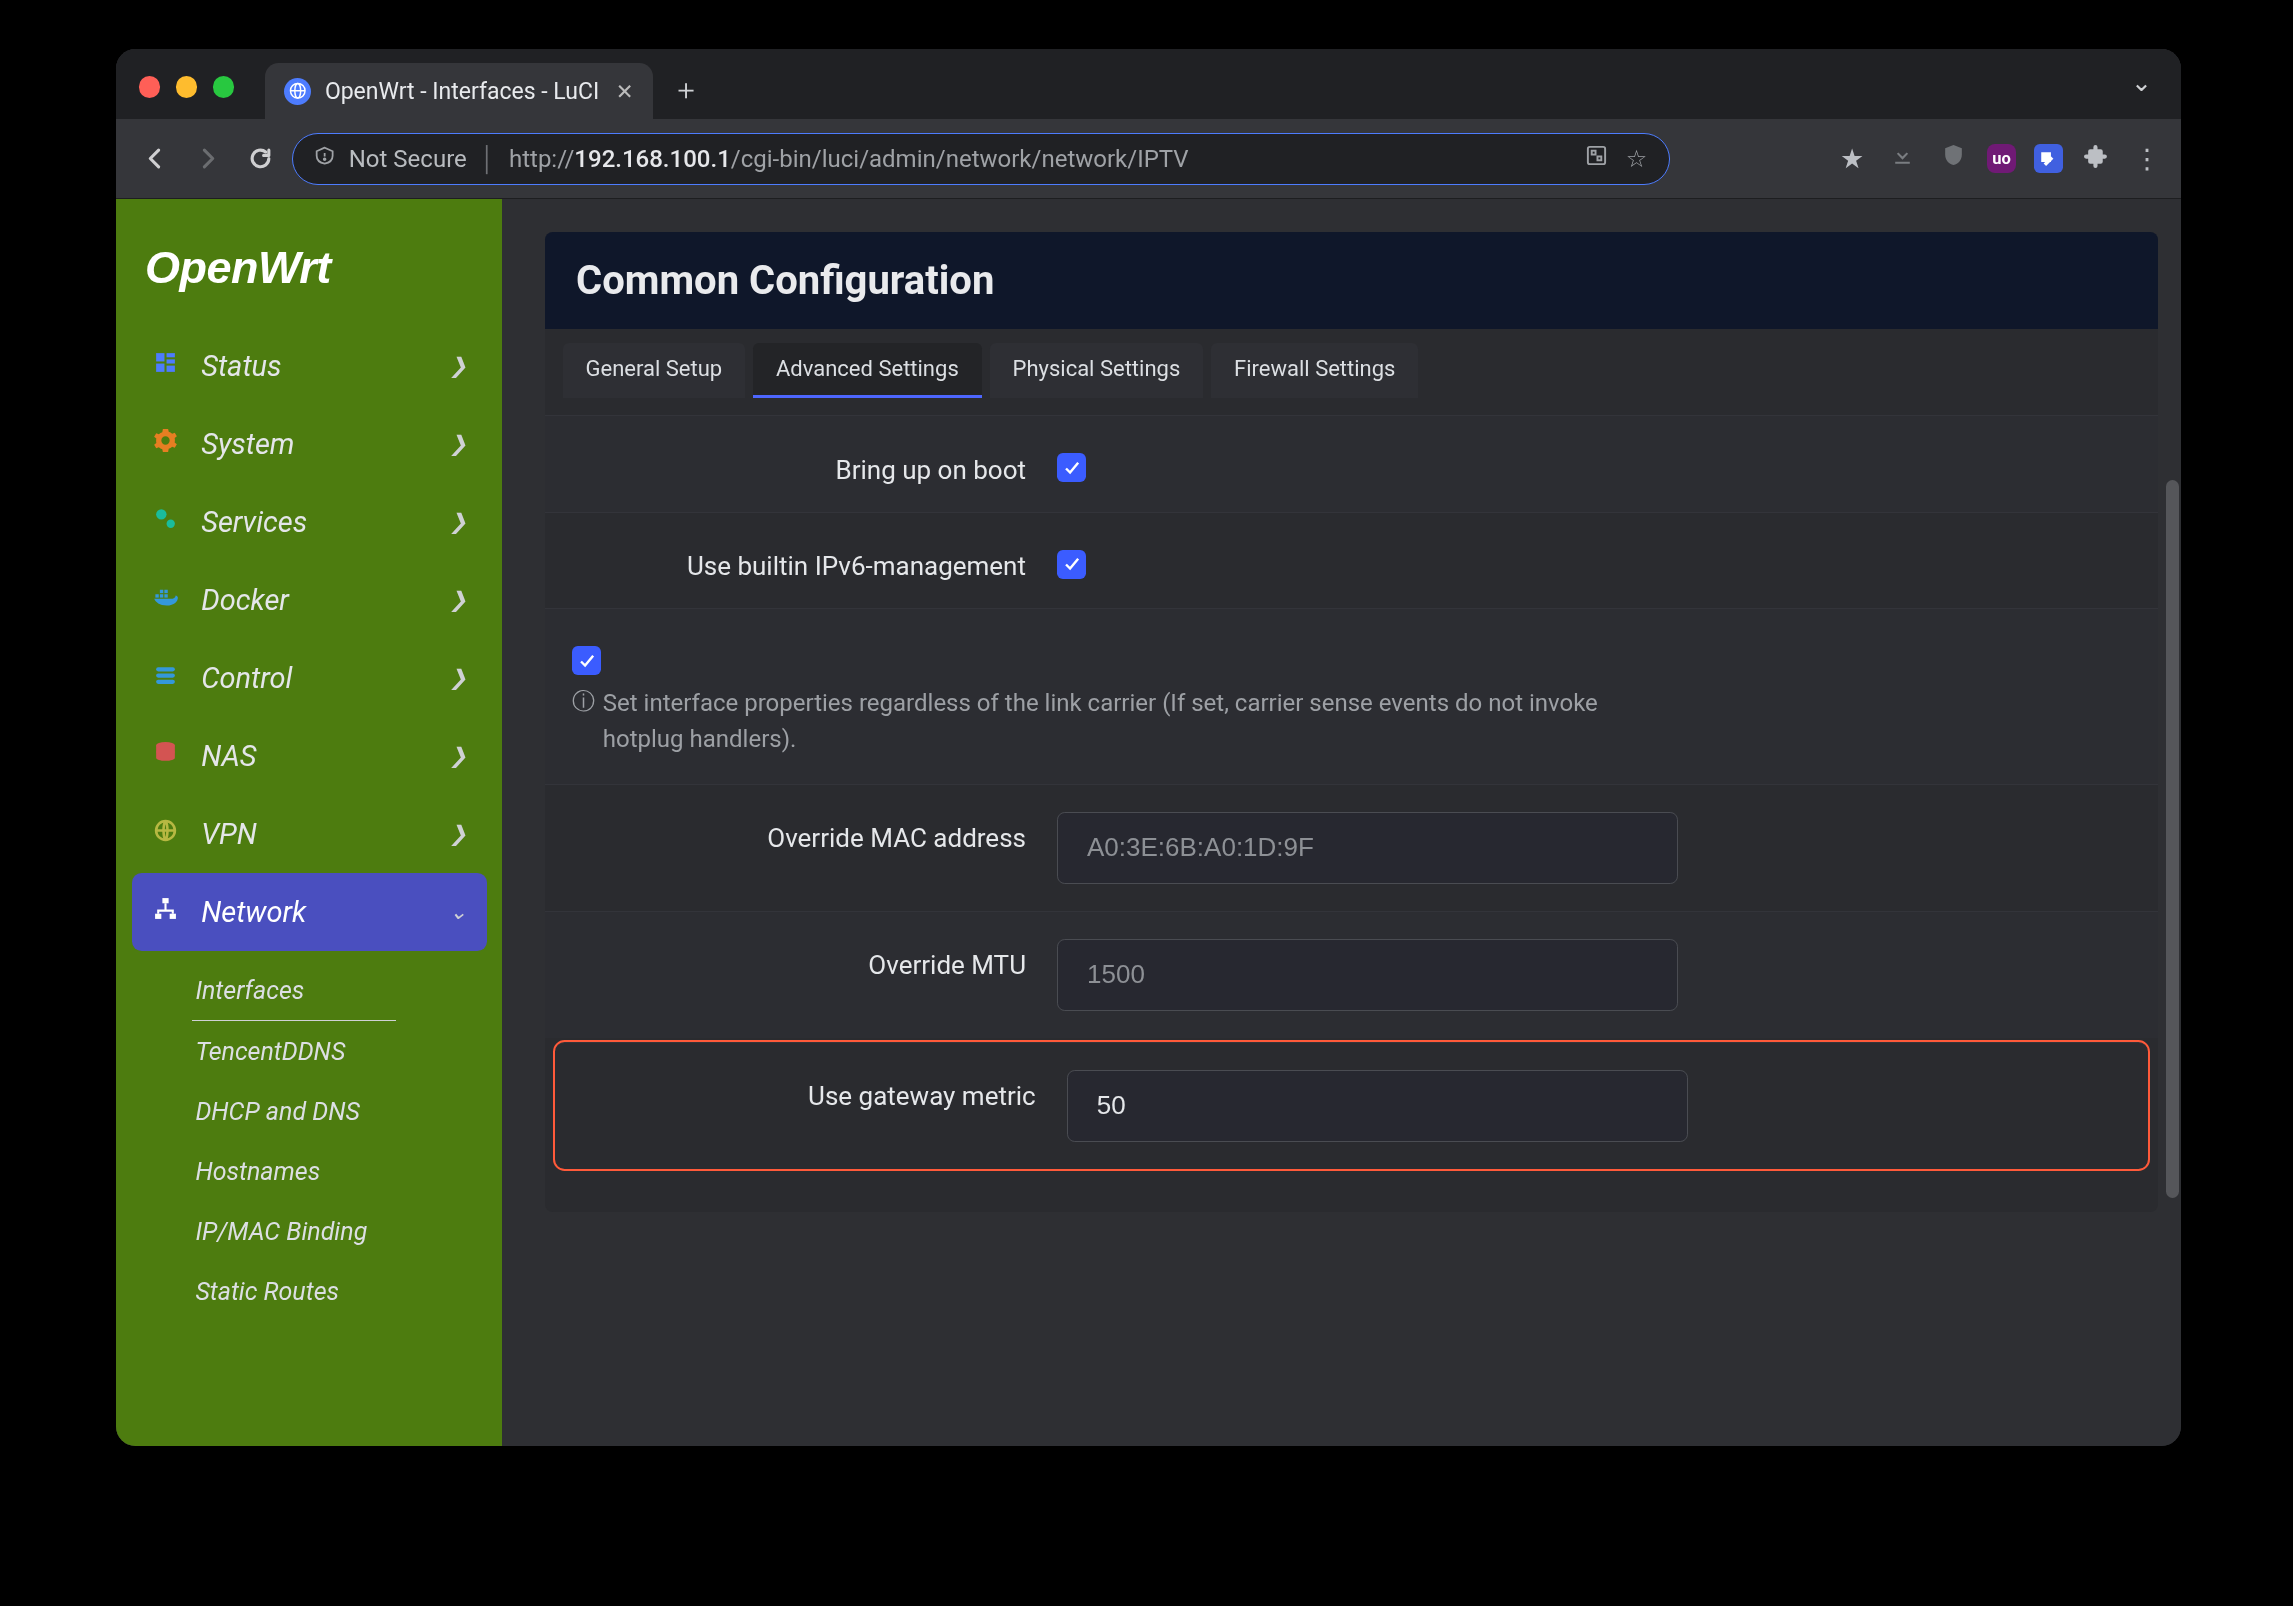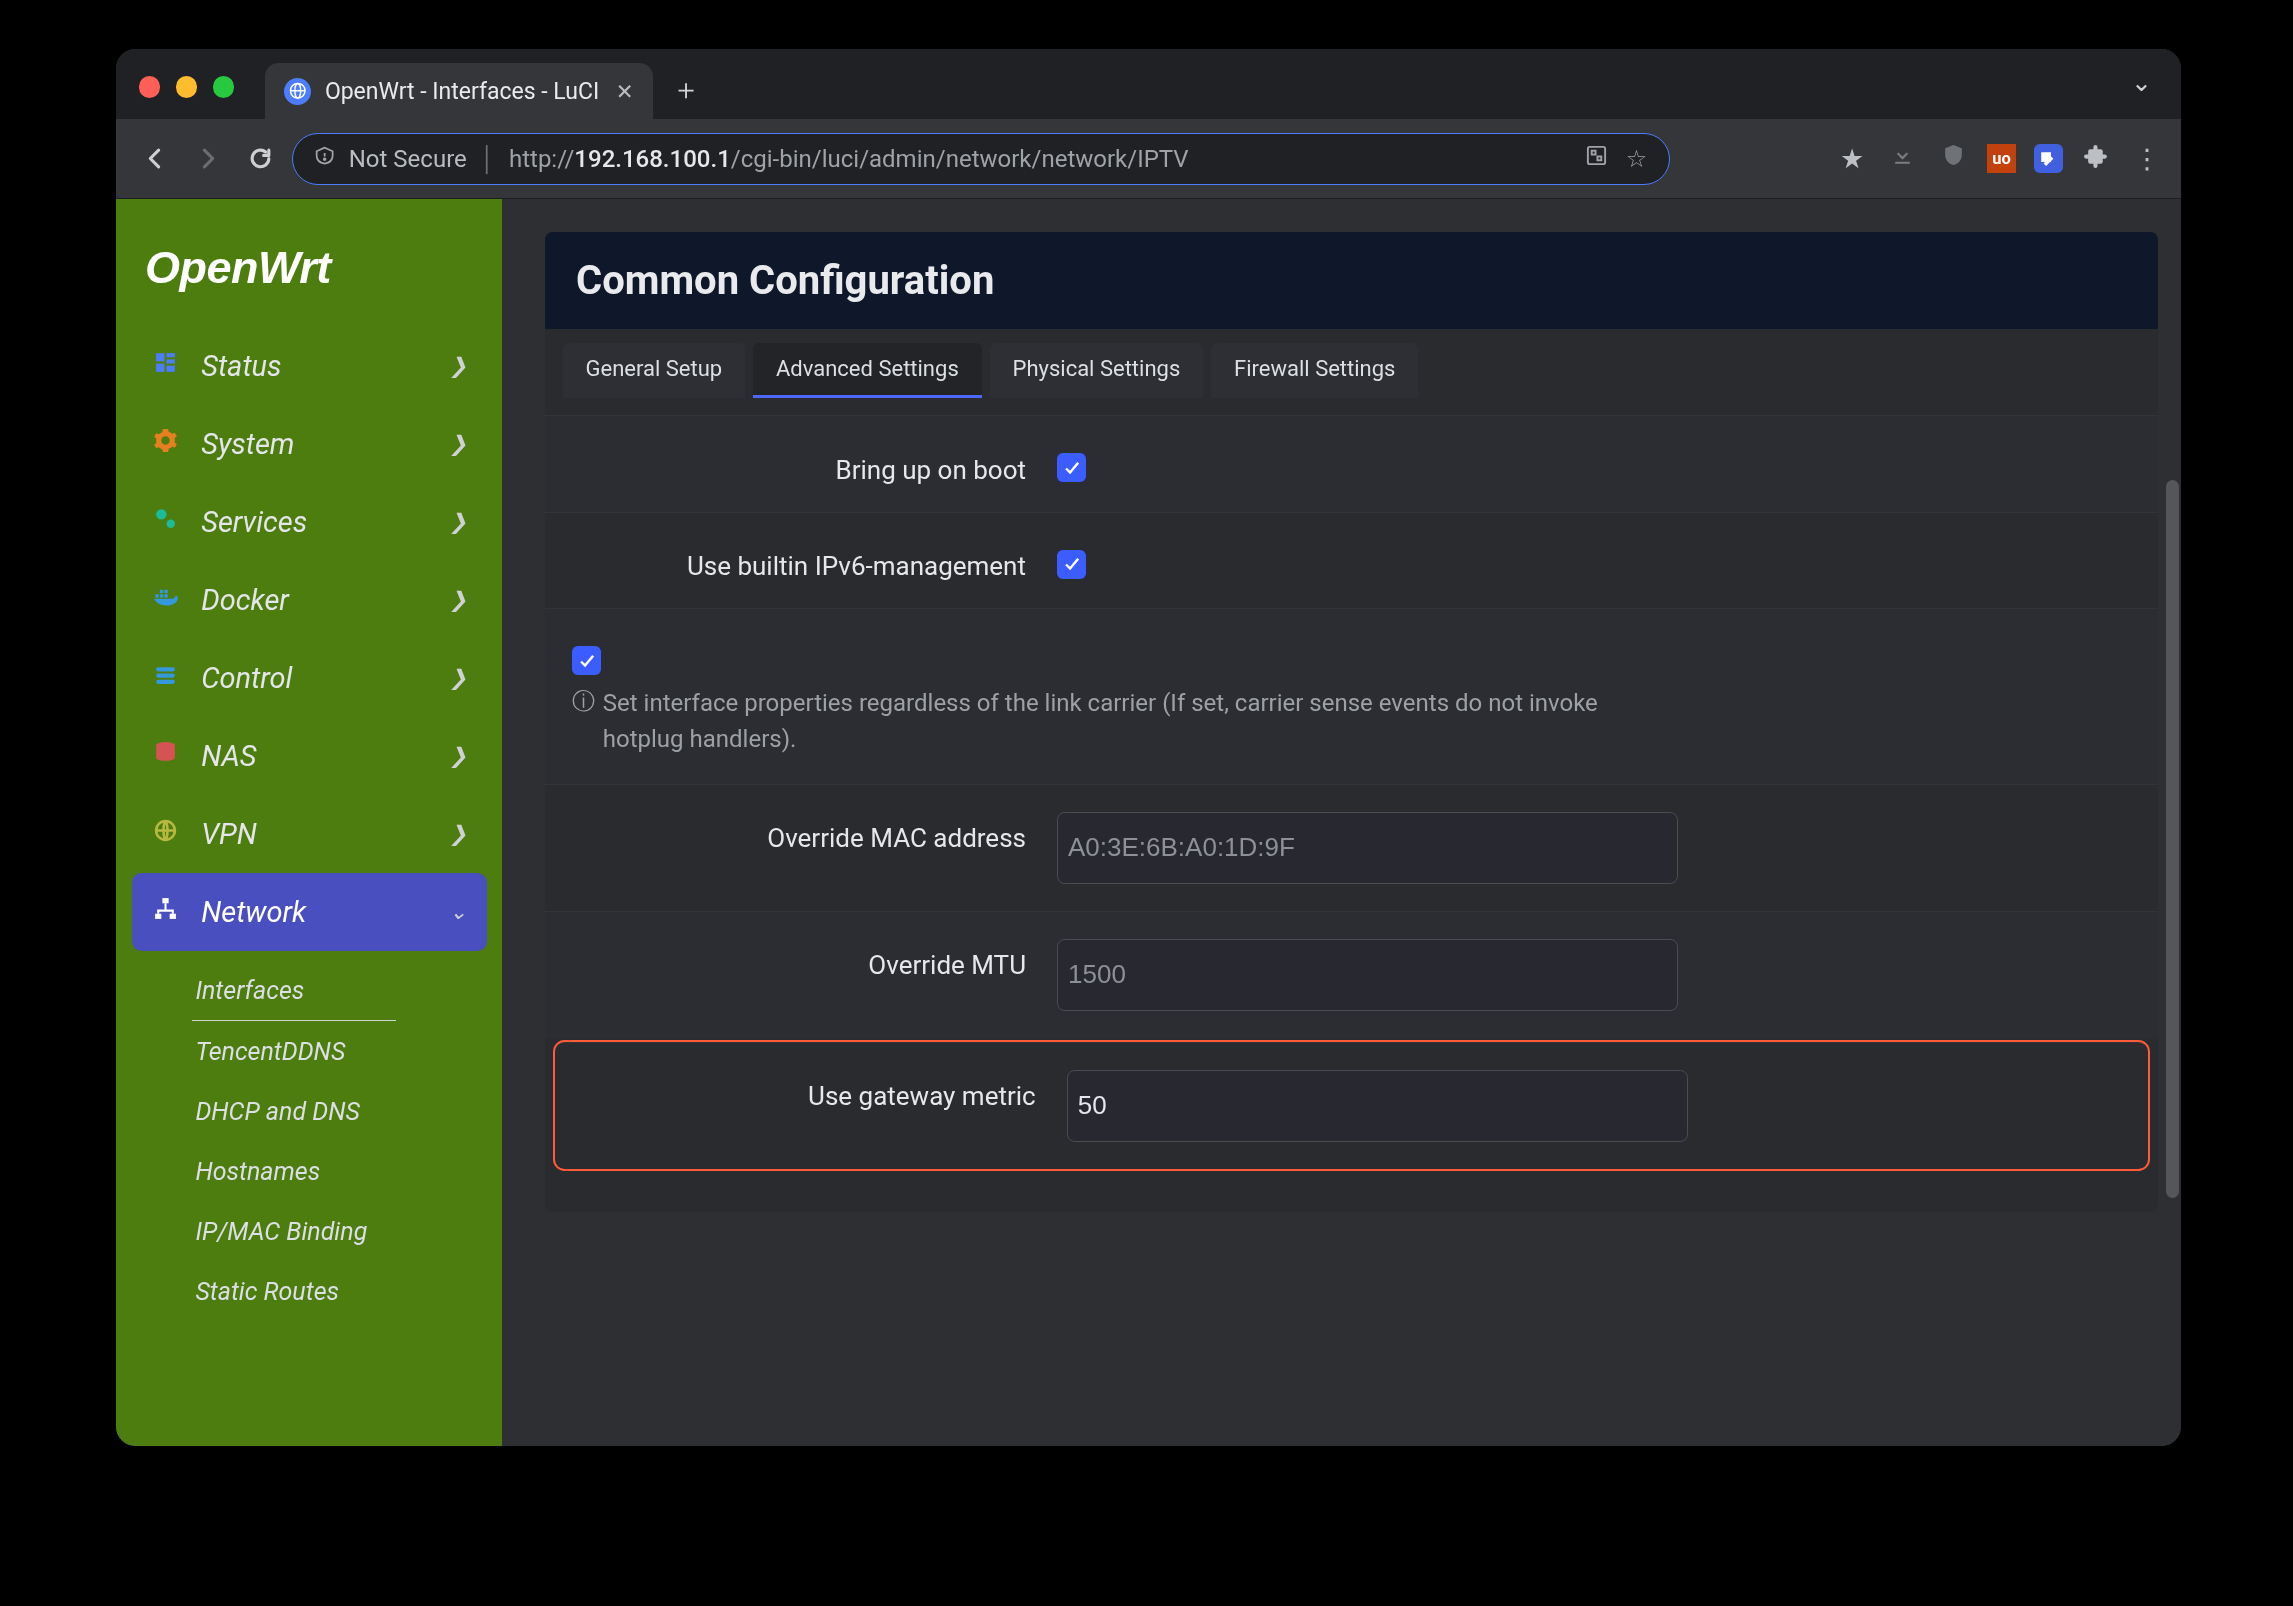--- a/index.html
+++ b/index.html
@@ -97,21 +97,21 @@
   }
   .urlbar .secure-label { color: #b8bbbf; }
   .urlbar .pipe { color:#6e7074; }
   .urlbar .url { color:#9fa2a6; }
   .urlbar .url b { color:#e6e7ea; font-weight: 500; }
   .toolbar-right {
     margin-left:auto; display:flex; align-items:center; gap:17.5px;
     color:#bcbfc4;
   }
   .toolbar-right .ico { width:33px; text-align:center; font-size:27px; }
-  .ublock { width:29px;height:29px;background:#c2410c;border-radius:0;display:flex;align-items:center;justify-content:center;color:#fff;font-size:16.5px;font-weight:700;}
+  .ublock { width:29px;height:29px;background:#701a75;border-radius:8px;display:flex;align-items:center;justify-content:center;color:#fff;font-size:16.5px;font-weight:700;}
   .notes { width:29px;height:29px;background:#4060e0;border-radius:5.8px;display:flex;align-items:center;justify-content:center;}
   .notes svg{width:19.4px;height:19.4px;fill:#fff;}
 
   
   .app {
     flex:1;
     display:flex;
     background: #2e2f33;
     overflow:hidden;
   }
@@ -247,21 +247,21 @@
   .hint .hi { font-size:23px; }
 
   .tinput {
     width: 621px;
     height: 72px;
     background:#272830;
     border: 1px solid #4a4c52;
     border-radius: 7.8px;
     color:#e5e7ea;
     font-size: 26px;
-    padding: 0 10px;
+    padding: 0 29px;
   }
   .tinput::placeholder { color:#8d9095; }
 
   .row.hl {
     outline: 2.9px solid #ff5a3a;
     border-radius: 9.7px;
     margin: 3.9px 9.7px;
   }
 
   

